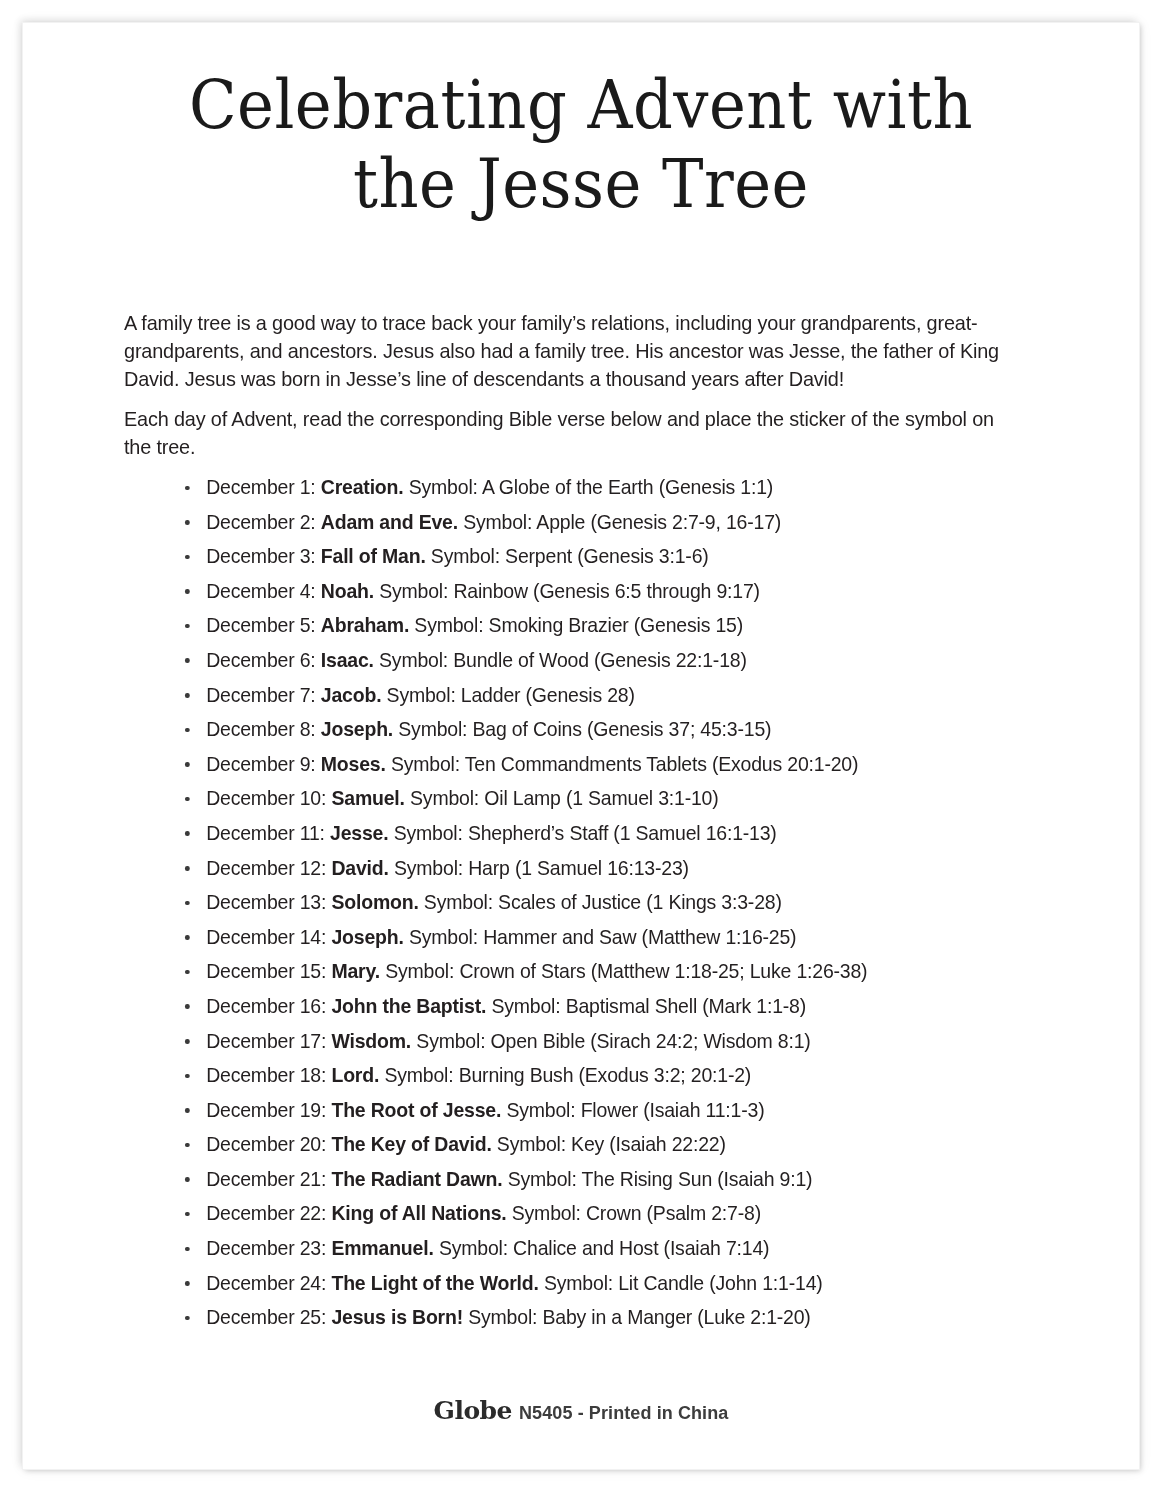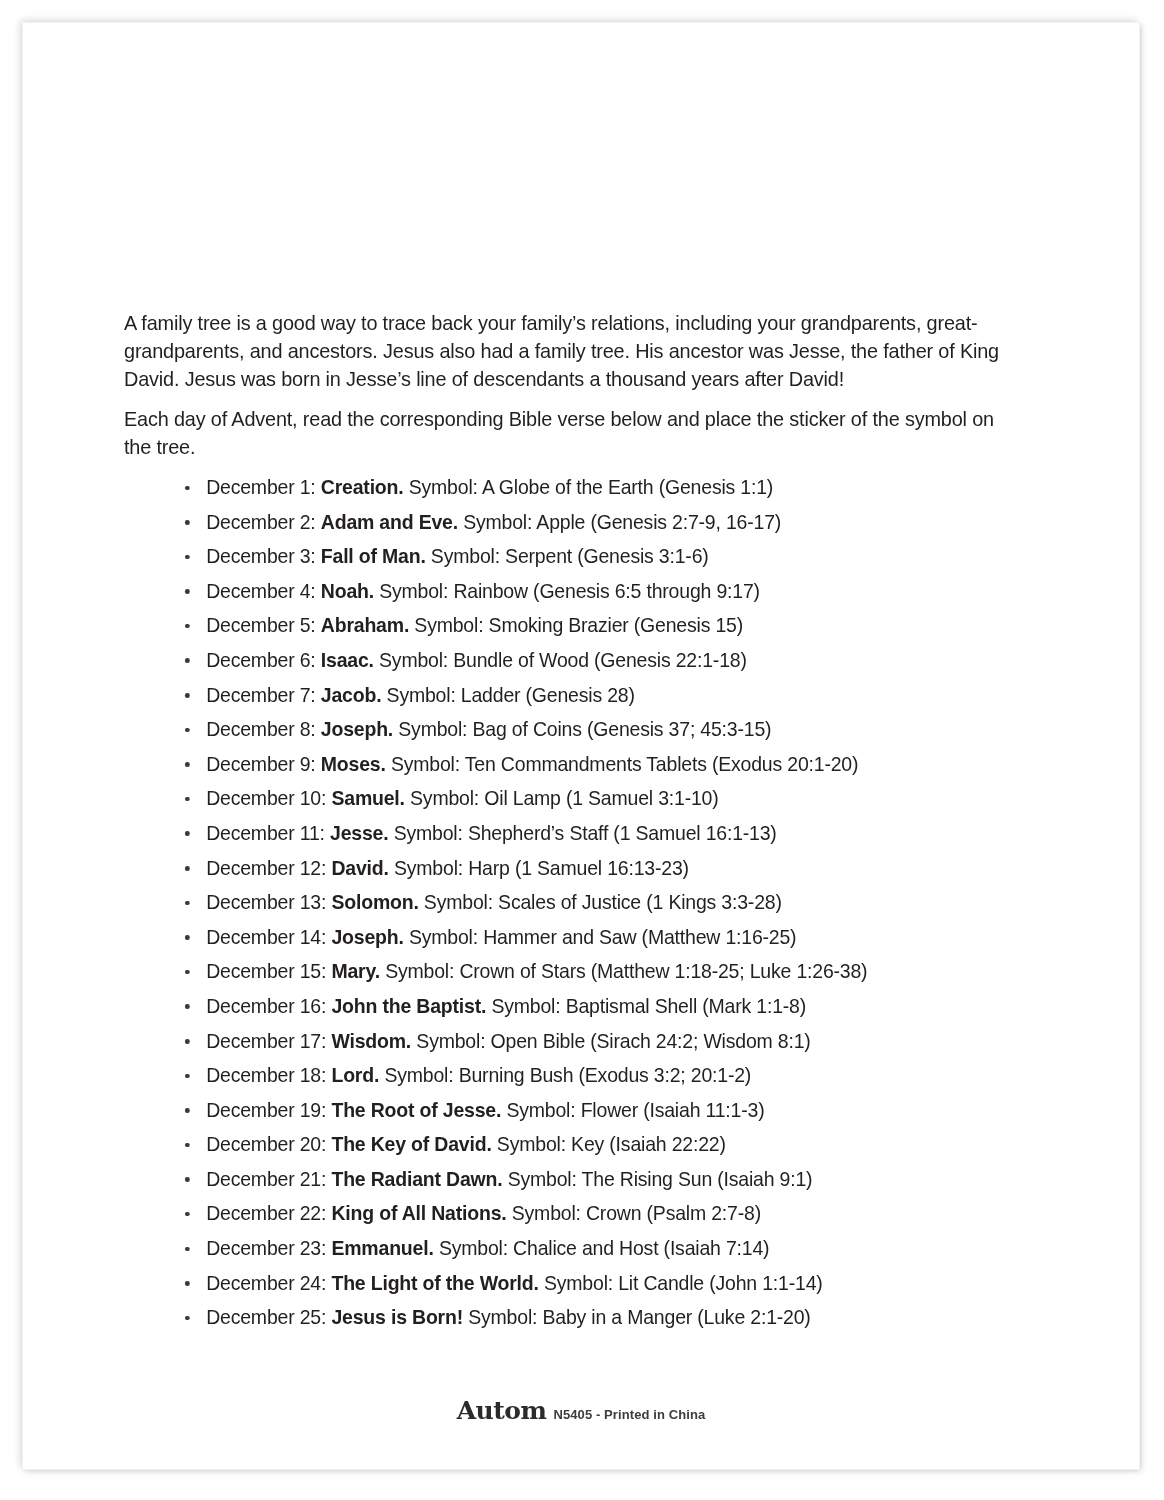--- a/index.html
+++ b/index.html
@@ -132,34 +132,38 @@
     font-family: "DejaVu Serif", serif;
     font-weight: bold;
     font-size: 25px;
     color: #2b2b2b;
     letter-spacing: -0.5px;
     vertical-align: baseline;
   }
   #footer .code {
     font-family: "Liberation Sans", sans-serif;
     font-weight: bold;
-    font-size: 13px;
+    font-size: 18px;
     color: #3d3d3d;
     letter-spacing: 0.1px;
     margin-left: 7px;
     vertical-align: baseline;
   }
 </style>
 </head>
 <body>
 
 <div id="page-root">
   <div id="paper">
     <div id="sheet-inner">
 
+      <div class="title-block">
+        <div class="title-line l1">Celebrating Advent with</div>
+        <div class="title-line l2">the Jesse Tree</div>
+      </div>
 
       <p class="para" id="para-1">A family tree is a good way to trace back your family’s relations, including your grandparents, great-grandparents, and ancestors. Jesus also had a family tree. His ancestor was Jesse, the father of King David. Jesus was born in Jesse’s line of descendants a thousand years after David!</p>
       <p class="para" id="para-2">Each day of Advent, read the corresponding Bible verse below and place the sticker of the symbol on the tree.</p>
 
       <ul id="advent-list">
           <li><span class="bullet"></span><span class="day">December 1:</span> <span class="name">Creation.</span> <span class="detail">Symbol: A Globe of the Earth (Genesis 1:1)</span></li>
           <li><span class="bullet"></span><span class="day">December 2:</span> <span class="name">Adam and Eve.</span> <span class="detail">Symbol: Apple (Genesis 2:7-9, 16-17)</span></li>
           <li><span class="bullet"></span><span class="day">December 3:</span> <span class="name">Fall of Man.</span> <span class="detail">Symbol: Serpent (Genesis 3:1-6)</span></li>
           <li><span class="bullet"></span><span class="day">December 4:</span> <span class="name">Noah.</span> <span class="detail">Symbol: Rainbow (Genesis 6:5 through 9:17)</span></li>
           <li><span class="bullet"></span><span class="day">December 5:</span> <span class="name">Abraham.</span> <span class="detail">Symbol: Smoking Brazier (Genesis 15)</span></li>
@@ -179,18 +183,18 @@
           <li><span class="bullet"></span><span class="day">December 19:</span> <span class="name">The Root of Jesse.</span> <span class="detail">Symbol: Flower (Isaiah 11:1-3)</span></li>
           <li><span class="bullet"></span><span class="day">December 20:</span> <span class="name">The Key of David.</span> <span class="detail">Symbol: Key (Isaiah 22:22)</span></li>
           <li><span class="bullet"></span><span class="day">December 21:</span> <span class="name">The Radiant Dawn.</span> <span class="detail">Symbol: The Rising Sun (Isaiah 9:1)</span></li>
           <li><span class="bullet"></span><span class="day">December 22:</span> <span class="name">King of All Nations.</span> <span class="detail">Symbol: Crown (Psalm 2:7-8)</span></li>
           <li><span class="bullet"></span><span class="day">December 23:</span> <span class="name">Emmanuel.</span> <span class="detail">Symbol: Chalice and Host (Isaiah 7:14)</span></li>
           <li><span class="bullet"></span><span class="day">December 24:</span> <span class="name">The Light of the World.</span> <span class="detail">Symbol: Lit Candle (John 1:1-14)</span></li>
           <li><span class="bullet"></span><span class="day">December 25:</span> <span class="name">Jesus is Born!</span> <span class="detail">Symbol: Baby in a Manger (Luke 2:1-20)</span></li>
         </ul>
 
       <div id="footer">
-        <span class="brand">Autom</span><span class="code">N5405 - Printed in China</span>
+        <span class="brand">Globe</span><span class="code">N5405 - Printed in China</span>
       </div>
 
     </div>
   </div>
 </div>
 
 </body></html>

